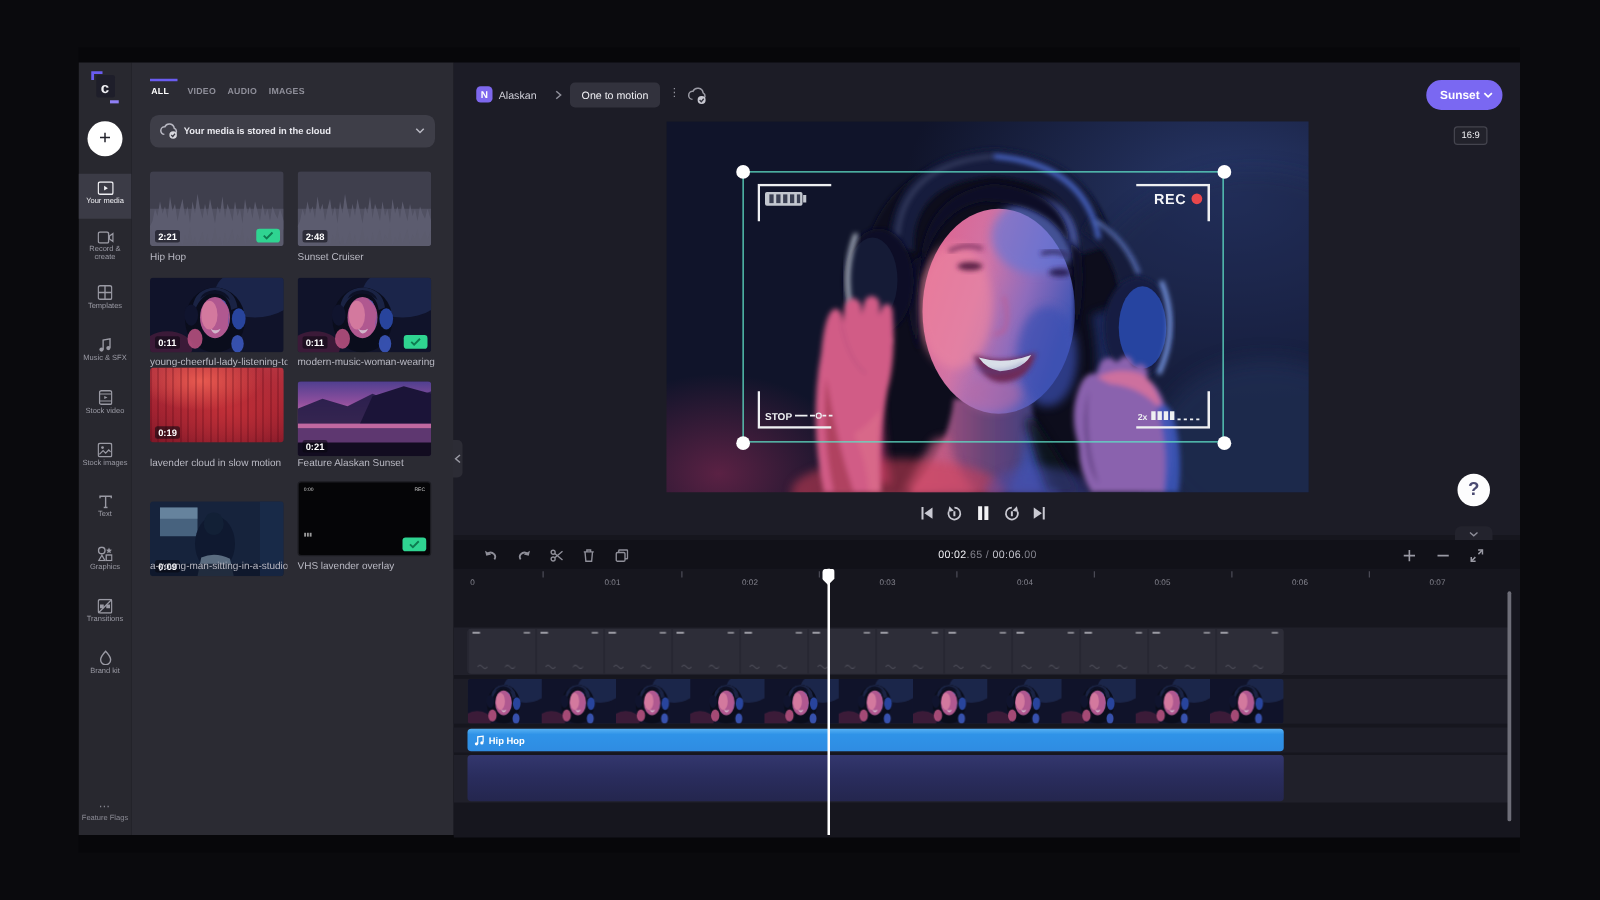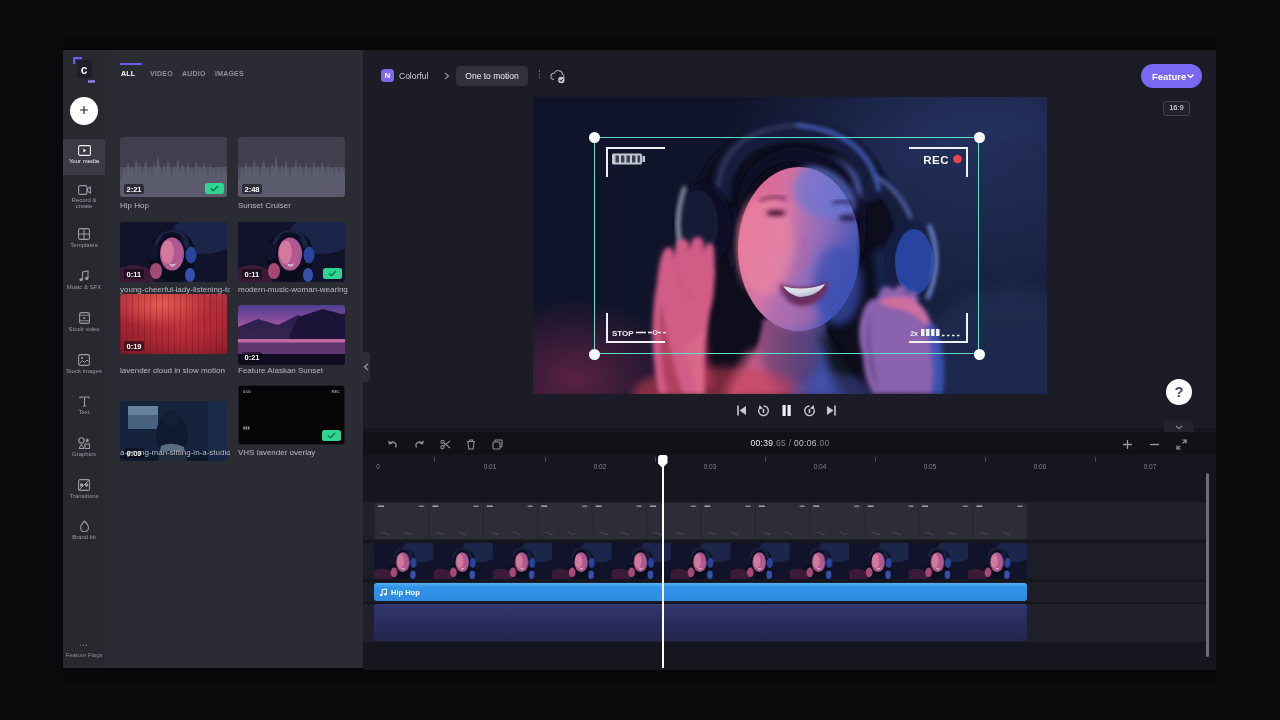--- a/index.html
+++ b/index.html
@@ -138,20 +138,31 @@
 <span style="font-size:9px;letter-spacing:1px">⋯</span><br>
 <span class="slabel" style="margin-top:2px">Feature Flags</span>
 </div>
 </div>
 
 <div class="abs" style="left:120px;top:63px;width:22px;height:2px;background:#6a5cf0"></div>
 <div class="tab" style="left:121px;color:#fff">ALL</div>
 <div class="tab" style="left:150px">VIDEO</div>
 <div class="tab" style="left:182px">AUDIO</div>
 <div class="tab" style="left:215px">IMAGES</div>
+<div class="abs" style="left:120px;top:92px;width:228px;height:26px;background:#3e3e48;border-radius:7px">
+  <svg class="abs" style="left:8px;top:6px" width="15" height="14" viewBox="0 0 15 14">
+        <path d="M3.5 9.5a3 3 0 0 1 .3-6 4 4 0 0 1 7.6 1.1 2.6 2.6 0 0 1-.5 5" fill="none" stroke="#b9b9c3" stroke-width="1.2"></path>
+        <circle cx="10.5" cy="10" r="3" fill="#d8d8de"></circle>
+        <path d="M9 10l1.2 1.2L12 9" stroke="#3b3b46" stroke-width="1" fill="none"></path>
+      </svg>
+  <span class="abs" style="left:27px;top:8px;font-size:7.5px;font-weight:bold;color:#e8e8ee">Your media is stored in the cloud</span>
+  <svg class="abs" style="right:8px;top:10px" width="8" height="6">
+        <path d="M1 1l3 3 3-3" stroke="#b9b9c3" stroke-width="1.2" fill="none"></path>
+      </svg>
+</div>
 <svg width="0" height="0" style="position:absolute">
 <defs>
 <g id="waveform">
 <rect width="107" height="60" fill="#3f3f4d"></rect>
 <path d="M0 44 L2 40 4 30 6 36 8 24 10 34 12 28 14 38 16 20 18 32 20 26 22 40 24 30 26 22 28 36 30 28 32 42 34 24 36 34 38 18 40 30 42 38 44 26 46 36 48 22 50 32 52 42 54 28 56 34 58 20 60 38 62 26 64 32 66 40 68 24 70 36 72 30 74 42 76 22 78 34 80 28 82 38 84 24 86 32 88 40 90 26 92 36 94 30 96 40 98 28 100 34 102 38 104 30 107 40 107 60 0 60Z" fill="#5e5e71" opacity=".9"></path>
 <path d="M0 44 L2 48 4 56 6 50 8 58 10 52 12 56 14 48 16 60 18 52 20 58 22 46 24 54 26 60 28 50 30 56 32 44 34 58 36 52 38 60 40 54 42 48 44 58 46 50 48 60 50 54 52 44 54 56 56 52 58 60 60 48 62 58 64 52 66 46 68 58 70 50 72 54 74 44 76 60 78 52 80 56 82 48 84 58 86 52 88 46 90 58 92 50 94 54 96 46 98 56 100 52 102 48 104 54 107 46 107 30 0 30Z" fill="#5e5e71" opacity=".6"></path>
 </g>
 <g id="facethumb">
 <rect width="107" height="60" fill="#10132a"></rect>
 <ellipse cx="84" cy="12" rx="32" ry="20" fill="#1e2a52" opacity=".8"></ellipse>
@@ -251,33 +262,33 @@
 <div class="clabel" style="left:120px;top:448px">a-young-man-sitting-in-a-studio...</div>
 <div class="clabel" style="left:238px;top:448px">VHS lavender overlay</div>
 </div>
 <div class="abs" style="left:362px;top:352px;width:8px;height:30px;background:#2c2c35;border-radius:0 4px 4px 0">
  <svg class="abs" style="left:1px;top:11px" width="6" height="8">
         <path d="M5 1L1.5 4L5 7" stroke="#9a9aa4" stroke-width="1.2" fill="none"></path>
       </svg>
 </div>
 
 <div class="abs" style="left:381px;top:69px;width:13px;height:13px;border-radius:3.5px;background:#7e68ee;color:#fff;font-size:8px;font-weight:bold;text-align:center;line-height:13px">N</div>
-<div class="abs" style="left:399px;top:71px;font-size:8.5px;color:#cfcfd8">Colorful</div>
+<div class="abs" style="left:399px;top:71px;font-size:8.5px;color:#cfcfd8">Alaskan</div>
 <svg class="abs" style="left:444px;top:72px" width="6" height="8">
       <path d="M1 1l3.5 3L1 7" stroke="#8f8f9a" stroke-width="1.2" fill="none"></path>
     </svg>
 <div class="abs" style="left:456px;top:66px;width:72px;height:20px;background:#32323d;border-radius:4px;color:#f0f0f4;font-size:8.5px;text-align:center;line-height:20px">One to motion</div>
 <div class="abs" style="left:535px;top:69px;color:#9a9aa4;font-size:9px;letter-spacing:0">⋮</div>
 <svg class="abs" style="left:550px;top:69px" width="16" height="15" viewBox="0 0 16 15">
       <path d="M4 10.5a3.2 3.2 0 0 1 .3-6.4 4.3 4.3 0 0 1 8.2 1.2 2.8 2.8 0 0 1-.6 5.2" fill="none" stroke="#9a9aa4" stroke-width="1.2"></path>
       <circle cx="11.3" cy="11" r="3.2" fill="#c9c9d2"></circle>
       <path d="M9.7 11l1.3 1.3L13 10" stroke="#32323d" stroke-width="1.1" fill="none"></path>
     </svg>
 <div class="abs" style="left:1141px;top:64px;width:61px;height:24px;border-radius:12px;background:#7a68f2">
-  <span class="abs" style="left:11px;top:7px;font-size:9.5px;font-weight:bold;color:#fff">Feature</span>
+  <span class="abs" style="left:11px;top:7px;font-size:9.5px;font-weight:bold;color:#fff">Sunset</span>
   <svg class="abs" style="left:45px;top:9px" width="9" height="7">
         <path d="M1.5 1.5l3 3 3-3" stroke="#fff" stroke-width="1.4" fill="none"></path>
       </svg>
 </div>
 <div class="abs" style="left:1163px;top:101px;width:27px;height:15px;border:1.5px solid #44444e;border-radius:3px;background:#22222b;color:#f2f2f6;font-size:7.5px;text-align:center;line-height:12px">16:9</div>
 
 <div class="abs" id="video" style="left:533px;top:97px;width:514px;height:297px;overflow:hidden">
 <svg width="514" height="297" viewBox="0 0 514 297">
 <defs>
 <radialGradient id="glowTR" cx=".5" cy=".5" r=".5">
@@ -468,21 +479,21 @@
         <circle cx="2.5" cy="8.2" r="1.6" fill="none" stroke="#8f8f99" stroke-width="1.1"></circle>
         <path d="M3.8 3.8L10 9M3.8 7.2L10 2" stroke="#8f8f99" stroke-width="1.1"></path>
       </svg>
 <svg class="toolico" style="left:466px" width="10" height="11" viewBox="0 0 10 11">
         <path d="M1 2.5h8M2 2.5l.7 7.5h4.6l.7-7.5M3.5 2.5V1h3v1.5" fill="none" stroke="#8f8f99" stroke-width="1.1"></path>
       </svg>
 <svg class="toolico" style="left:492px" width="11" height="11" viewBox="0 0 11 11">
         <rect x="1" y="3" width="7" height="7" rx="1" fill="none" stroke="#8f8f99" stroke-width="1.1"></rect>
         <path d="M3 3V1.5A.5.5 0 0 1 3.5 1H9.5a.5.5 0 0 1 .5.5v6a.5.5 0 0 1-.5.5H8" fill="none" stroke="#8f8f99" stroke-width="1.1"></path>
       </svg>
-<div class="abs" style="left:700px;top:438px;width:180px;text-align:center;font-size:8.5px;letter-spacing:.3px;color:#82828c"><span style="color:#f0f0f4">00:39</span>.65&nbsp;/&nbsp;<span style="color:#c5c5cd">00:06</span>.00</div>
+<div class="abs" style="left:700px;top:438px;width:180px;text-align:center;font-size:8.5px;letter-spacing:.3px;color:#82828c"><span style="color:#f0f0f4">00:02</span>.65&nbsp;/&nbsp;<span style="color:#c5c5cd">00:06</span>.00</div>
 <svg class="toolico" style="left:1122px" width="11" height="11">
         <path d="M5.5 1v9M1 5.5h9" stroke="#9a9aa4" stroke-width="1.3"></path>
       </svg>
 <svg class="toolico" style="left:1149px" width="11" height="11">
         <path d="M1 5.5h9" stroke="#9a9aa4" stroke-width="1.3"></path>
       </svg>
 <svg class="toolico" style="left:1176px" width="11" height="11" viewBox="0 0 11 11">
         <path d="M1 10L4.3 6.7M10 1L6.7 4.3" stroke="#9a9aa4" stroke-width="1.2" fill="none"></path>
         <path d="M1 6.5V10h3.5M10 4.5V1H6.5" stroke="#9a9aa4" stroke-width="1.2" fill="none"></path>
       </svg>

